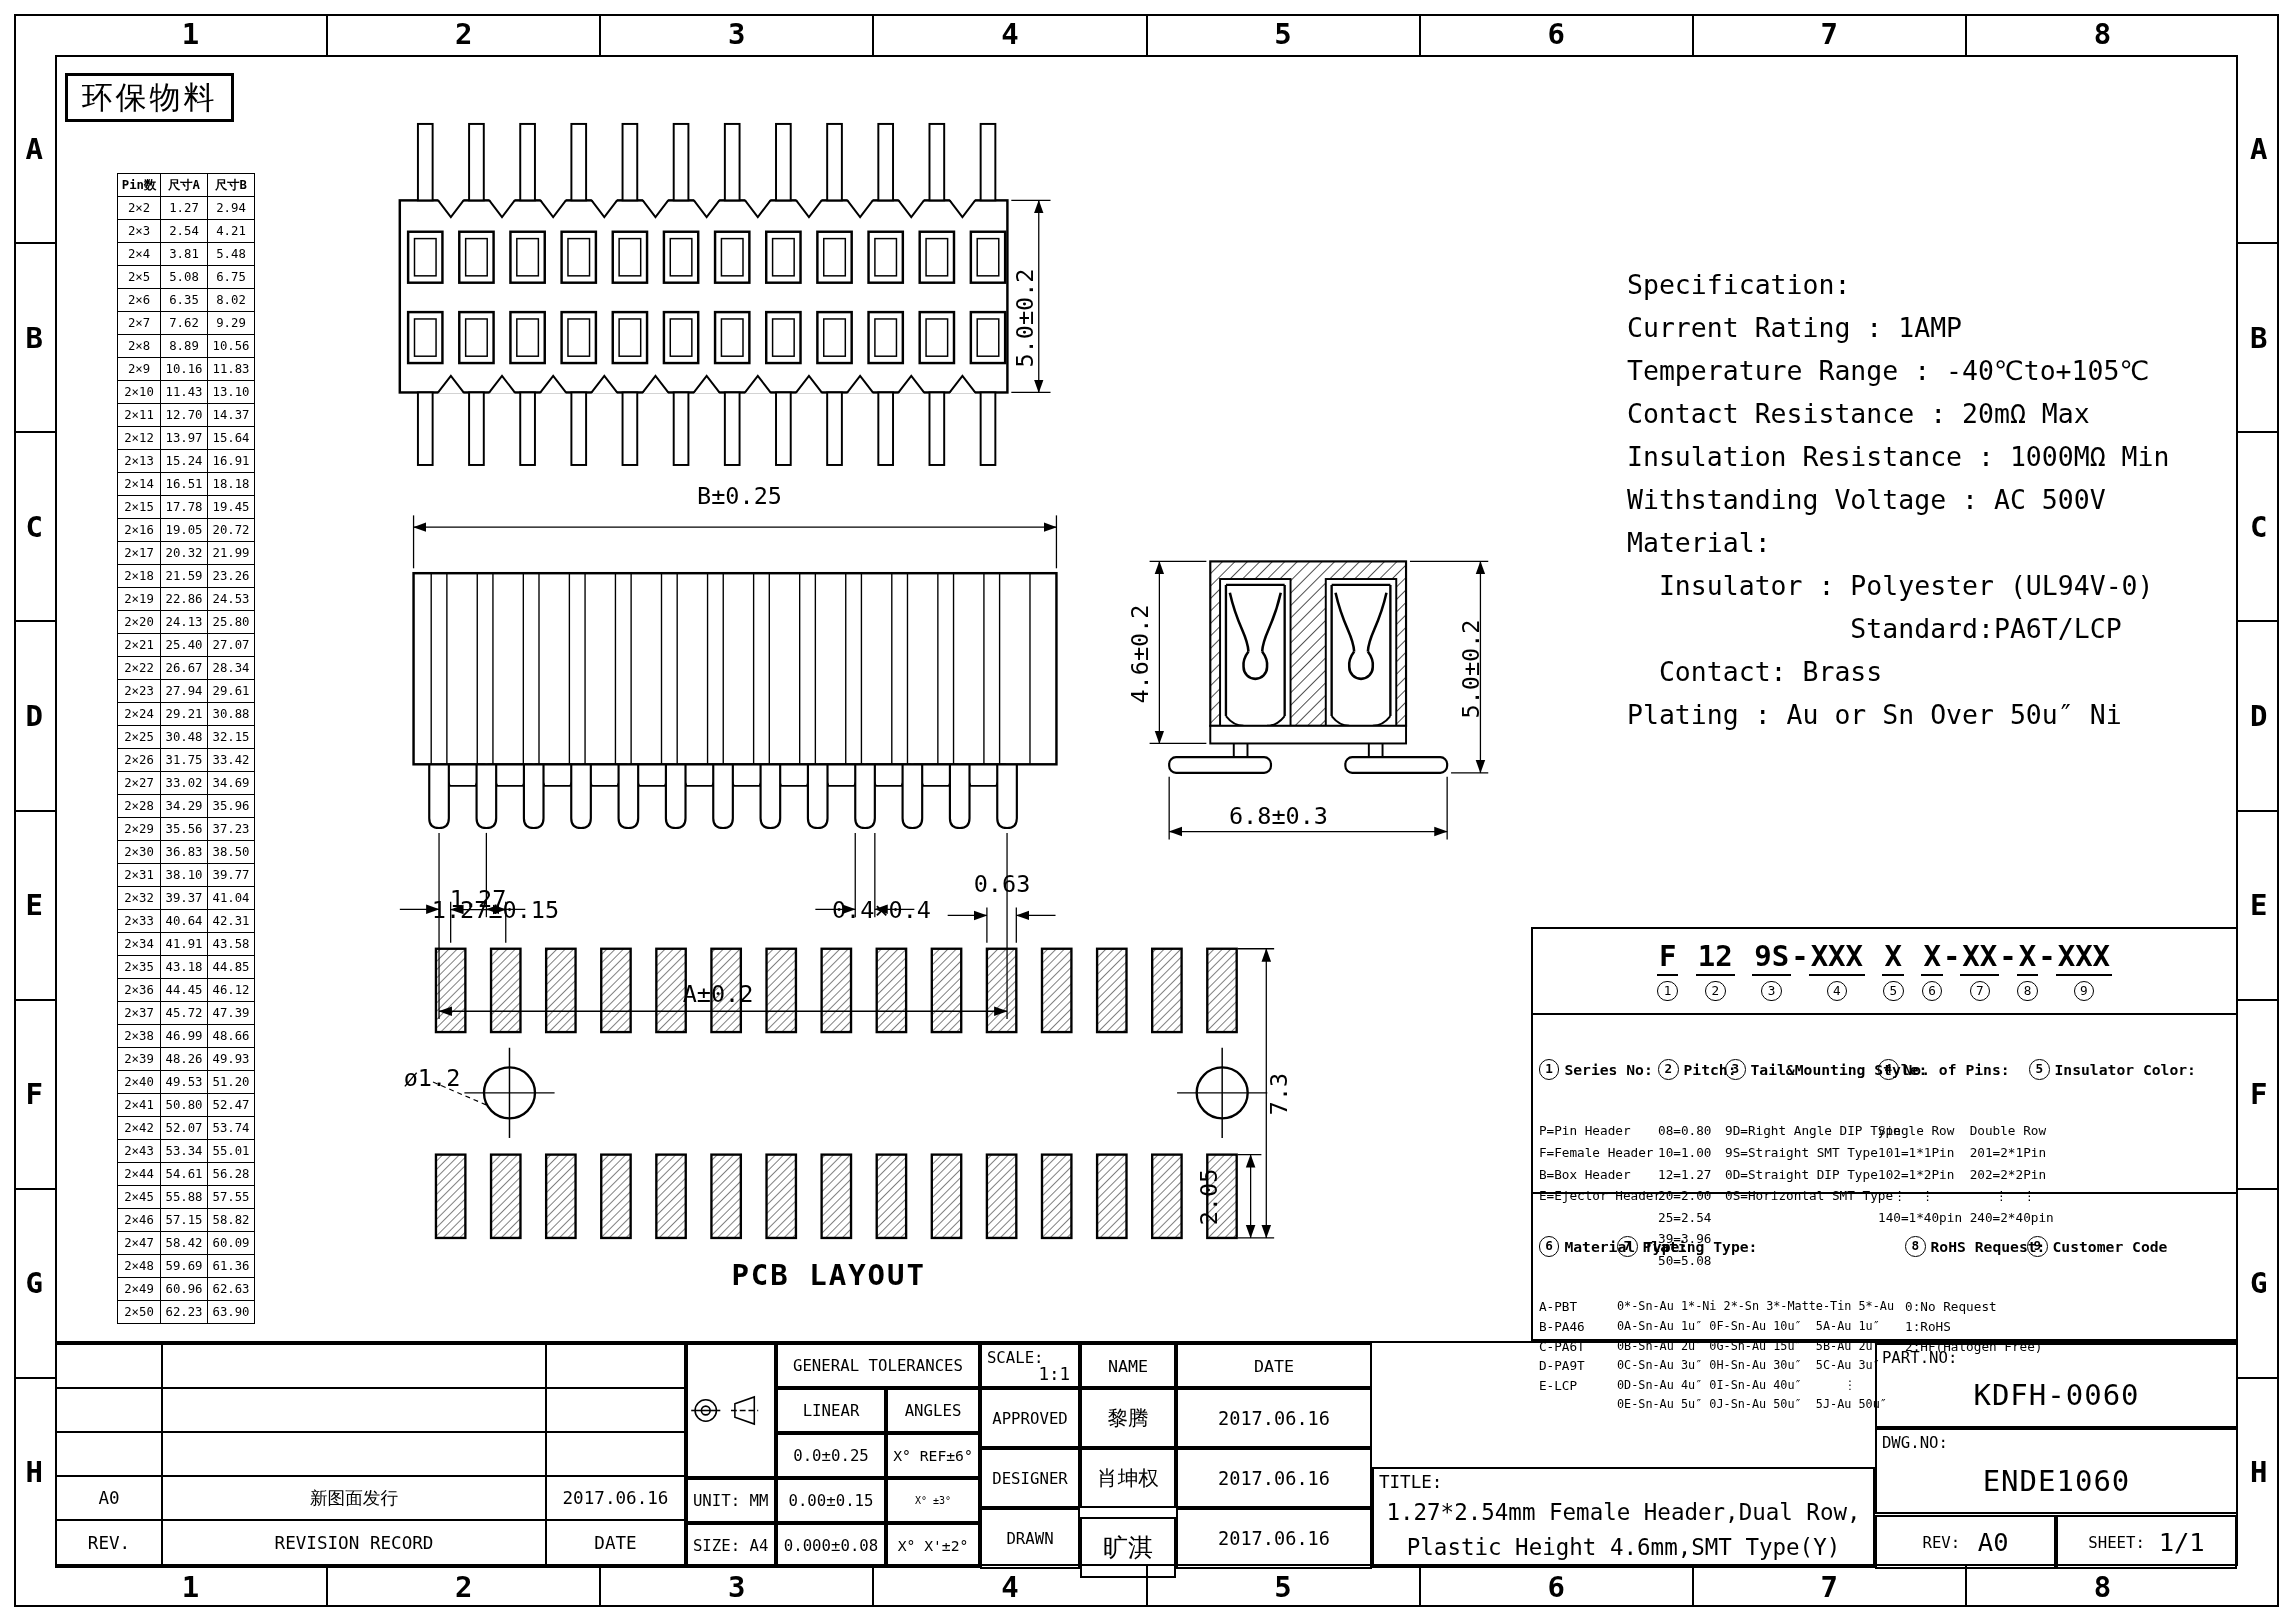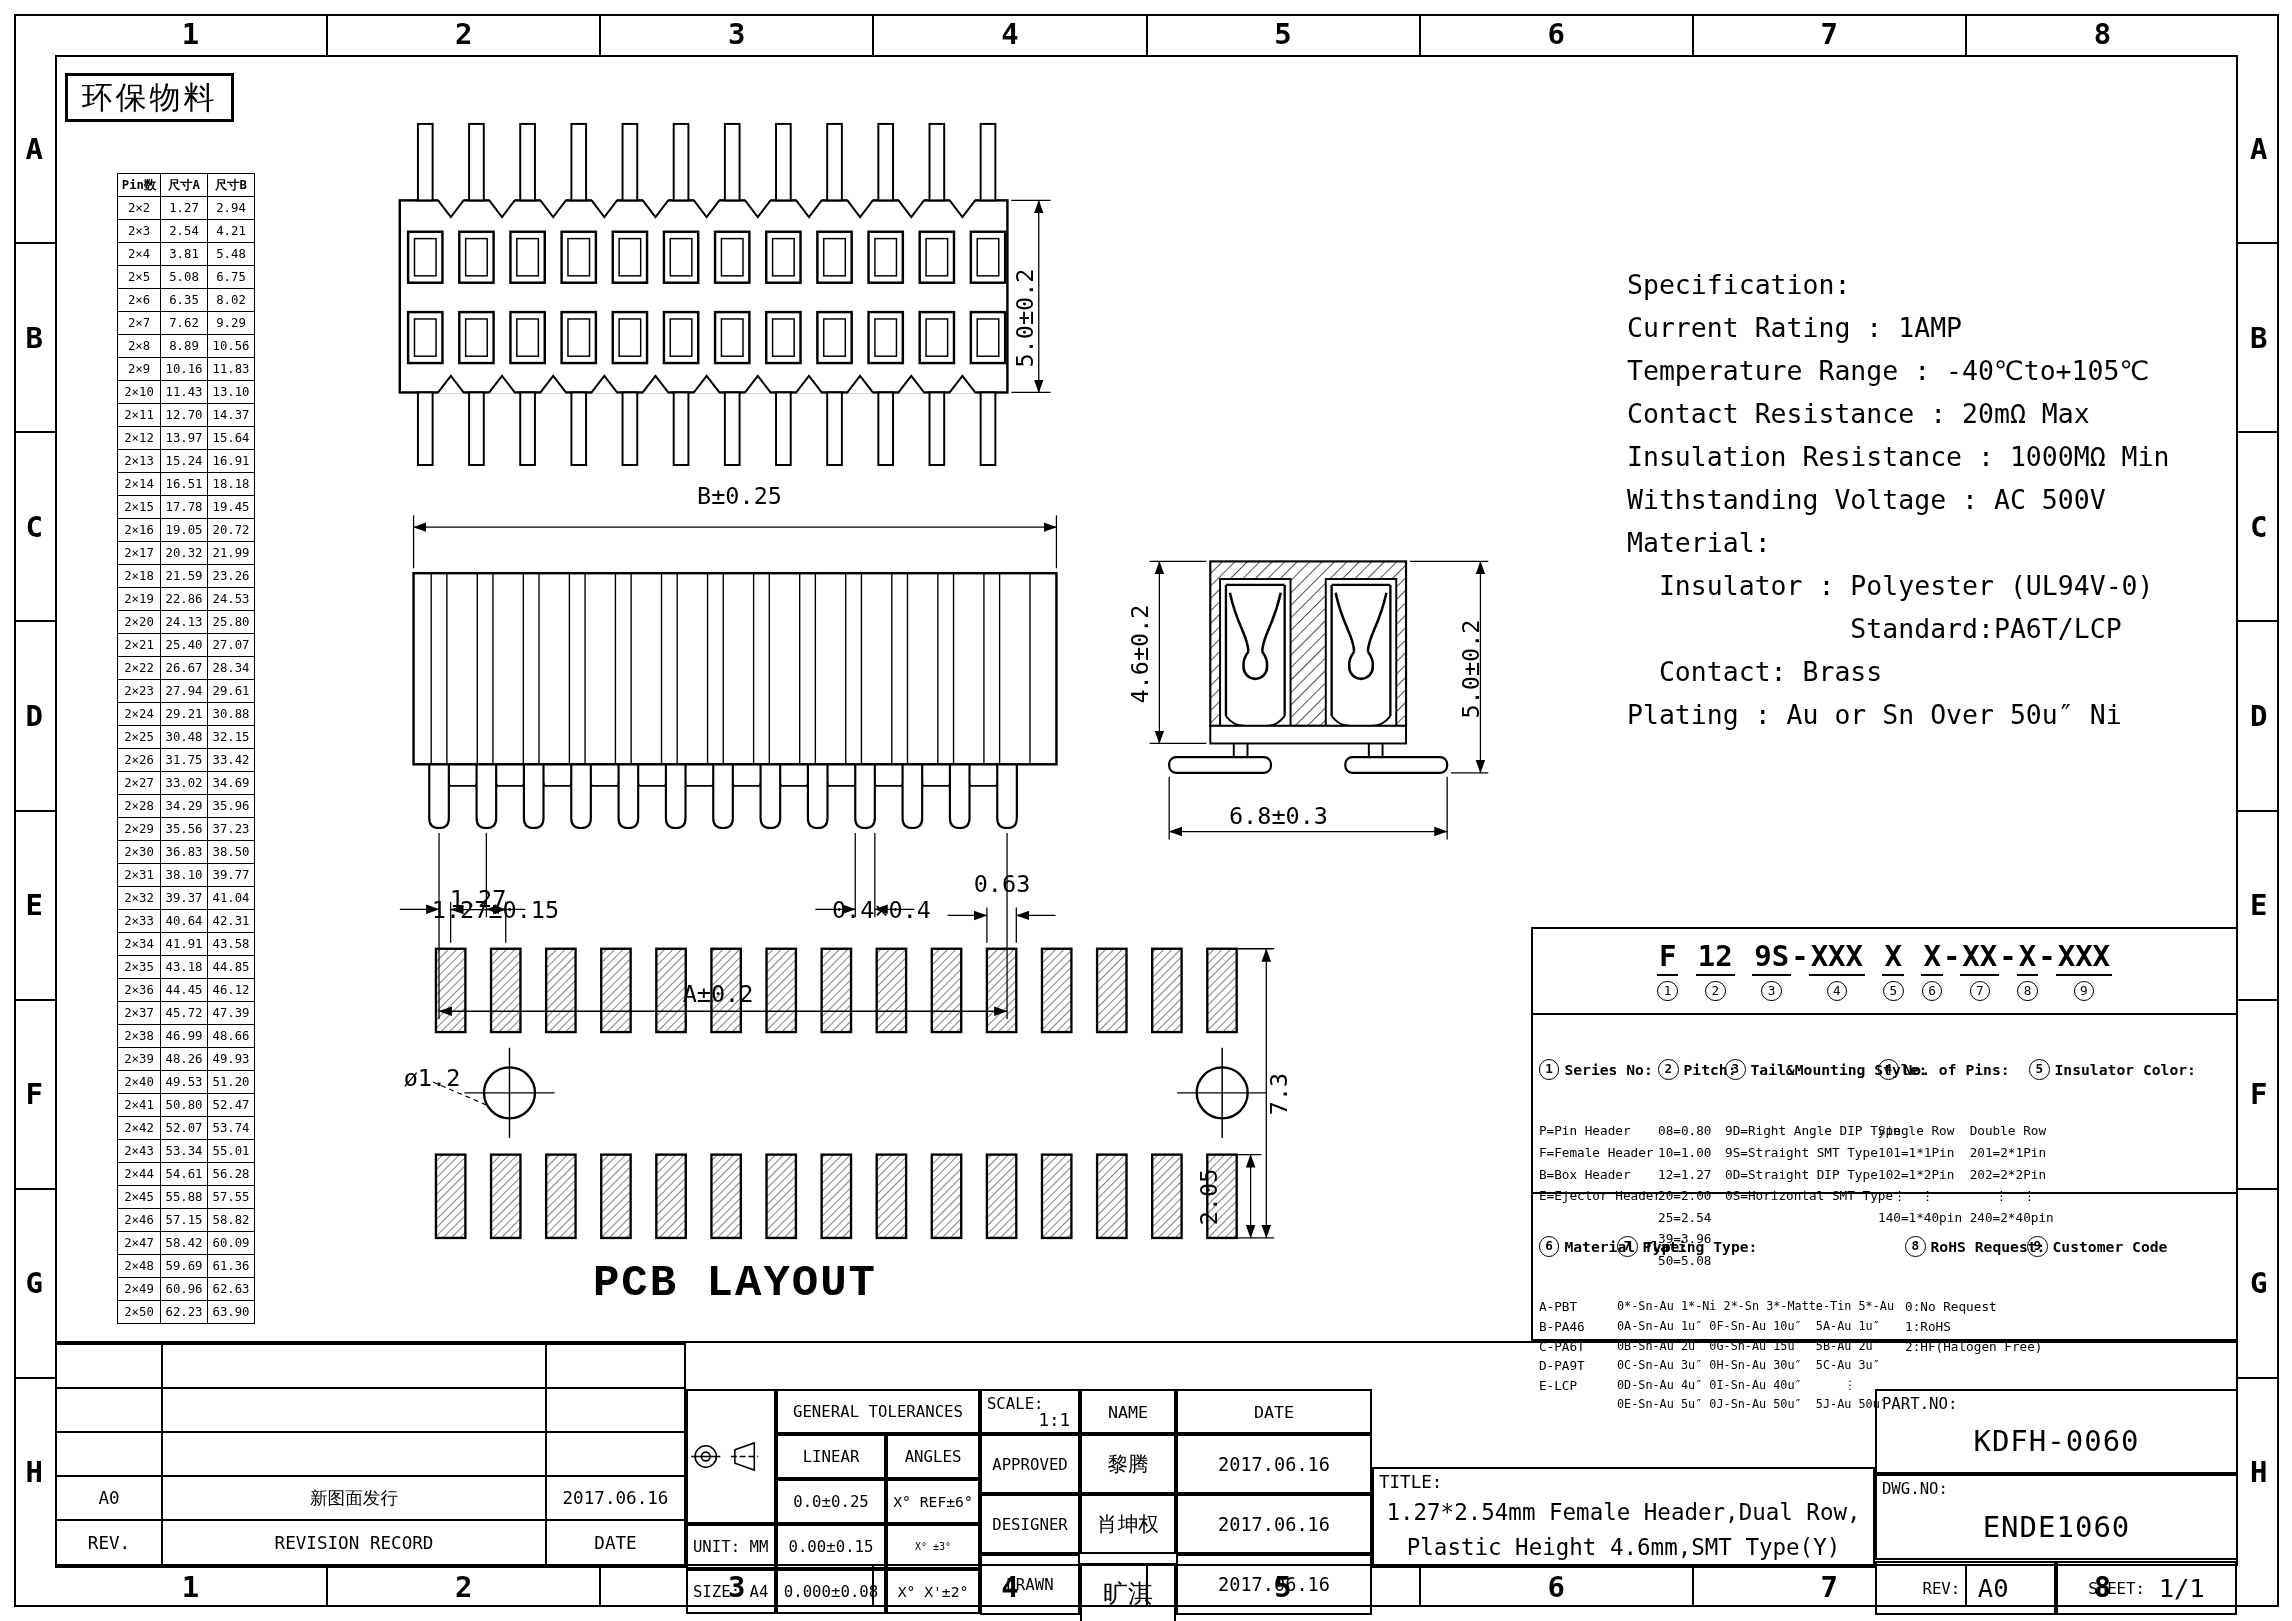--- a/index.html
+++ b/index.html
@@ -18,21 +18,21 @@
            display:flex; align-items:center; justify-content:center; font-size:31px; letter-spacing:2.9px; font-family:"DejaVu Sans",sans-serif; }
   
   .pin-table { position:absolute; left:117px; top:173px; border-collapse:collapse; }
   .pin-table th, .pin-table td { border:1.5px solid #000; width:47px; height:23px; text-align:center;
        font-size:12.3px; font-weight:normal; padding:0 1px; white-space:nowrap; }
   .pin-table th { font-weight:bold; }
   .pin-table th:first-child, .pin-table td:first-child { width:43px; }
   
   .dim { position:absolute; font-size:23.5px; text-align:center; white-space:nowrap; }
   .vdim { transform:rotate(-90deg); }
-  .caption { position:absolute; font-size:44px; font-weight:bold; text-align:center; letter-spacing:2px;font-family:Liberation Mono, monospace; }
+  .caption { position:absolute; font-size:29px; font-weight:bold; text-align:right; letter-spacing:2px; }
   
   .spec { position:absolute; left:1627px; top:263px; }
   .spec div { font-size:26.5px; line-height:43px; white-space:pre; }
   
   .ordering { position:absolute; left:1531px; top:927px; width:707px; height:414px; border:2.5px solid #000; }
   .ord-divider { position:absolute; left:0; right:0; border-top:2px solid #000; }
   .part-code { position:absolute; left:0; top:9.8px; width:100%; display:flex; justify-content:center; align-items:flex-start; }
   .part-code .seg { display:flex; flex-direction:column; align-items:center; }
   .part-code .seg-t { font-size:29px; font-weight:bold; border-bottom:2.5px solid #000; padding:0 2px; line-height:35px; }
   .part-code .sep { font-size:29px; font-weight:bold; line-height:35px; white-space:pre; }
@@ -40,21 +40,21 @@
           border:1.5px solid #000; border-radius:50%; font-size:12.7px; line-height:1; }
   .part-code .seg .cnum { margin-top:4.9px; }
   .ord-col { position:absolute; white-space:pre; }
   .ord-title { font-size:14.7px; font-weight:bold; white-space:pre; display:flex; align-items:center; gap:4.9px; margin-bottom:2.9px; }
   .ord-item { font-size:12.7px; line-height:21.6px; white-space:pre; }
   .ord-tight .ord-item { line-height:19.6px; }
   .ord-plating .ord-item { font-size:11.8px; line-height:19.6px; }
   
   .titleblock { position:absolute; left:55px; top:1341px; width:2183px; height:225px; border-top:2.5px solid #000; }
   .tb-cell { position:absolute; border:2px solid #000; display:flex; align-items:center; justify-content:center;
-             font-size:17.6px; white-space:nowrap;margin-top:46px; }
+             font-size:17.6px; white-space:nowrap; }
   .tb-label { position:absolute; left:4.9px; top:2.9px; font-size:15.7px; }
   #rev-grid { position:absolute; left:0; top:0; width:631px; height:225px; border:2px solid #000;
               display:grid; grid-template-columns:106px 384px 137px; grid-template-rows:repeat(5,44px); }
   #rev-grid div { border-right:2px solid #000; border-bottom:2px solid #000; display:flex; align-items:center;
                   justify-content:center; font-size:17.6px; }
   #rev-grid div:nth-child(3n) { border-right:none; }
   #rev-grid div:nth-child(n+13) { border-bottom:none; }
   .logo-cell { position:absolute; left:1317px; top:0; width:503px; height:124px; border:2px solid #000;
                display:flex; align-items:center; padding:5.9px 9.8px; gap:11.8px; }
   .company-name { font-size:36px; font-weight:bold; letter-spacing:15.7px; font-family:"DejaVu Sans",sans-serif; line-height:43px; }

